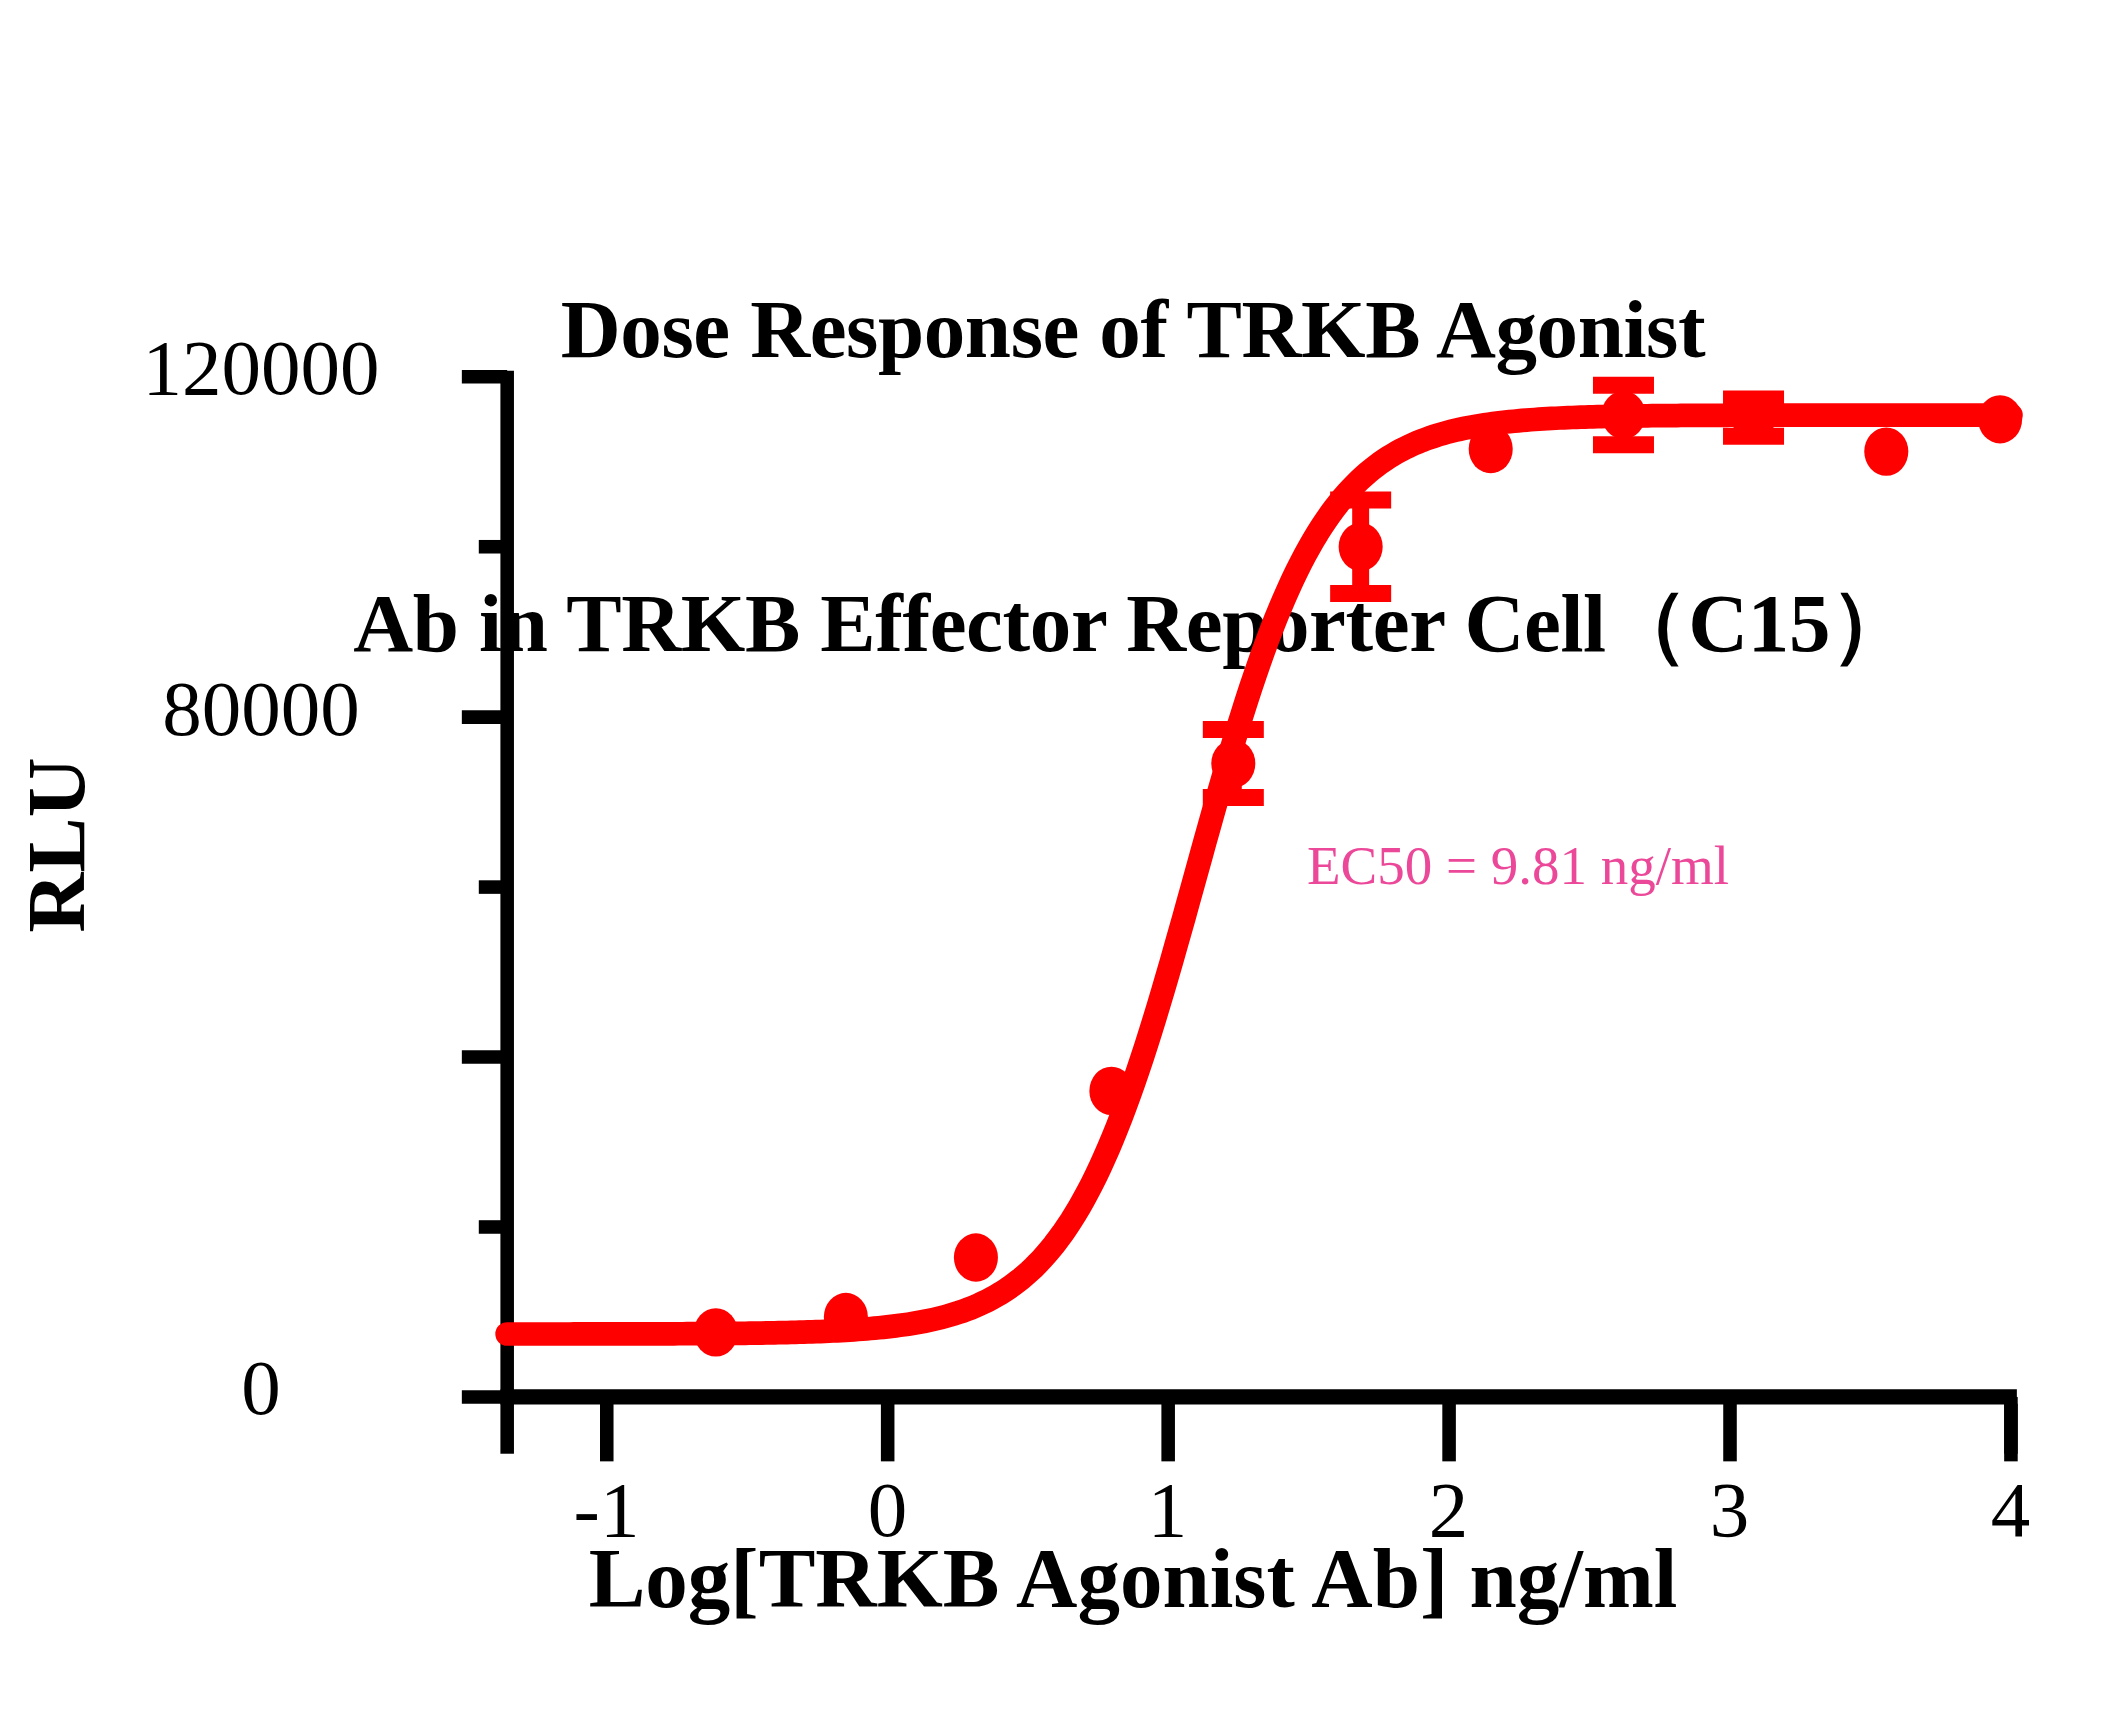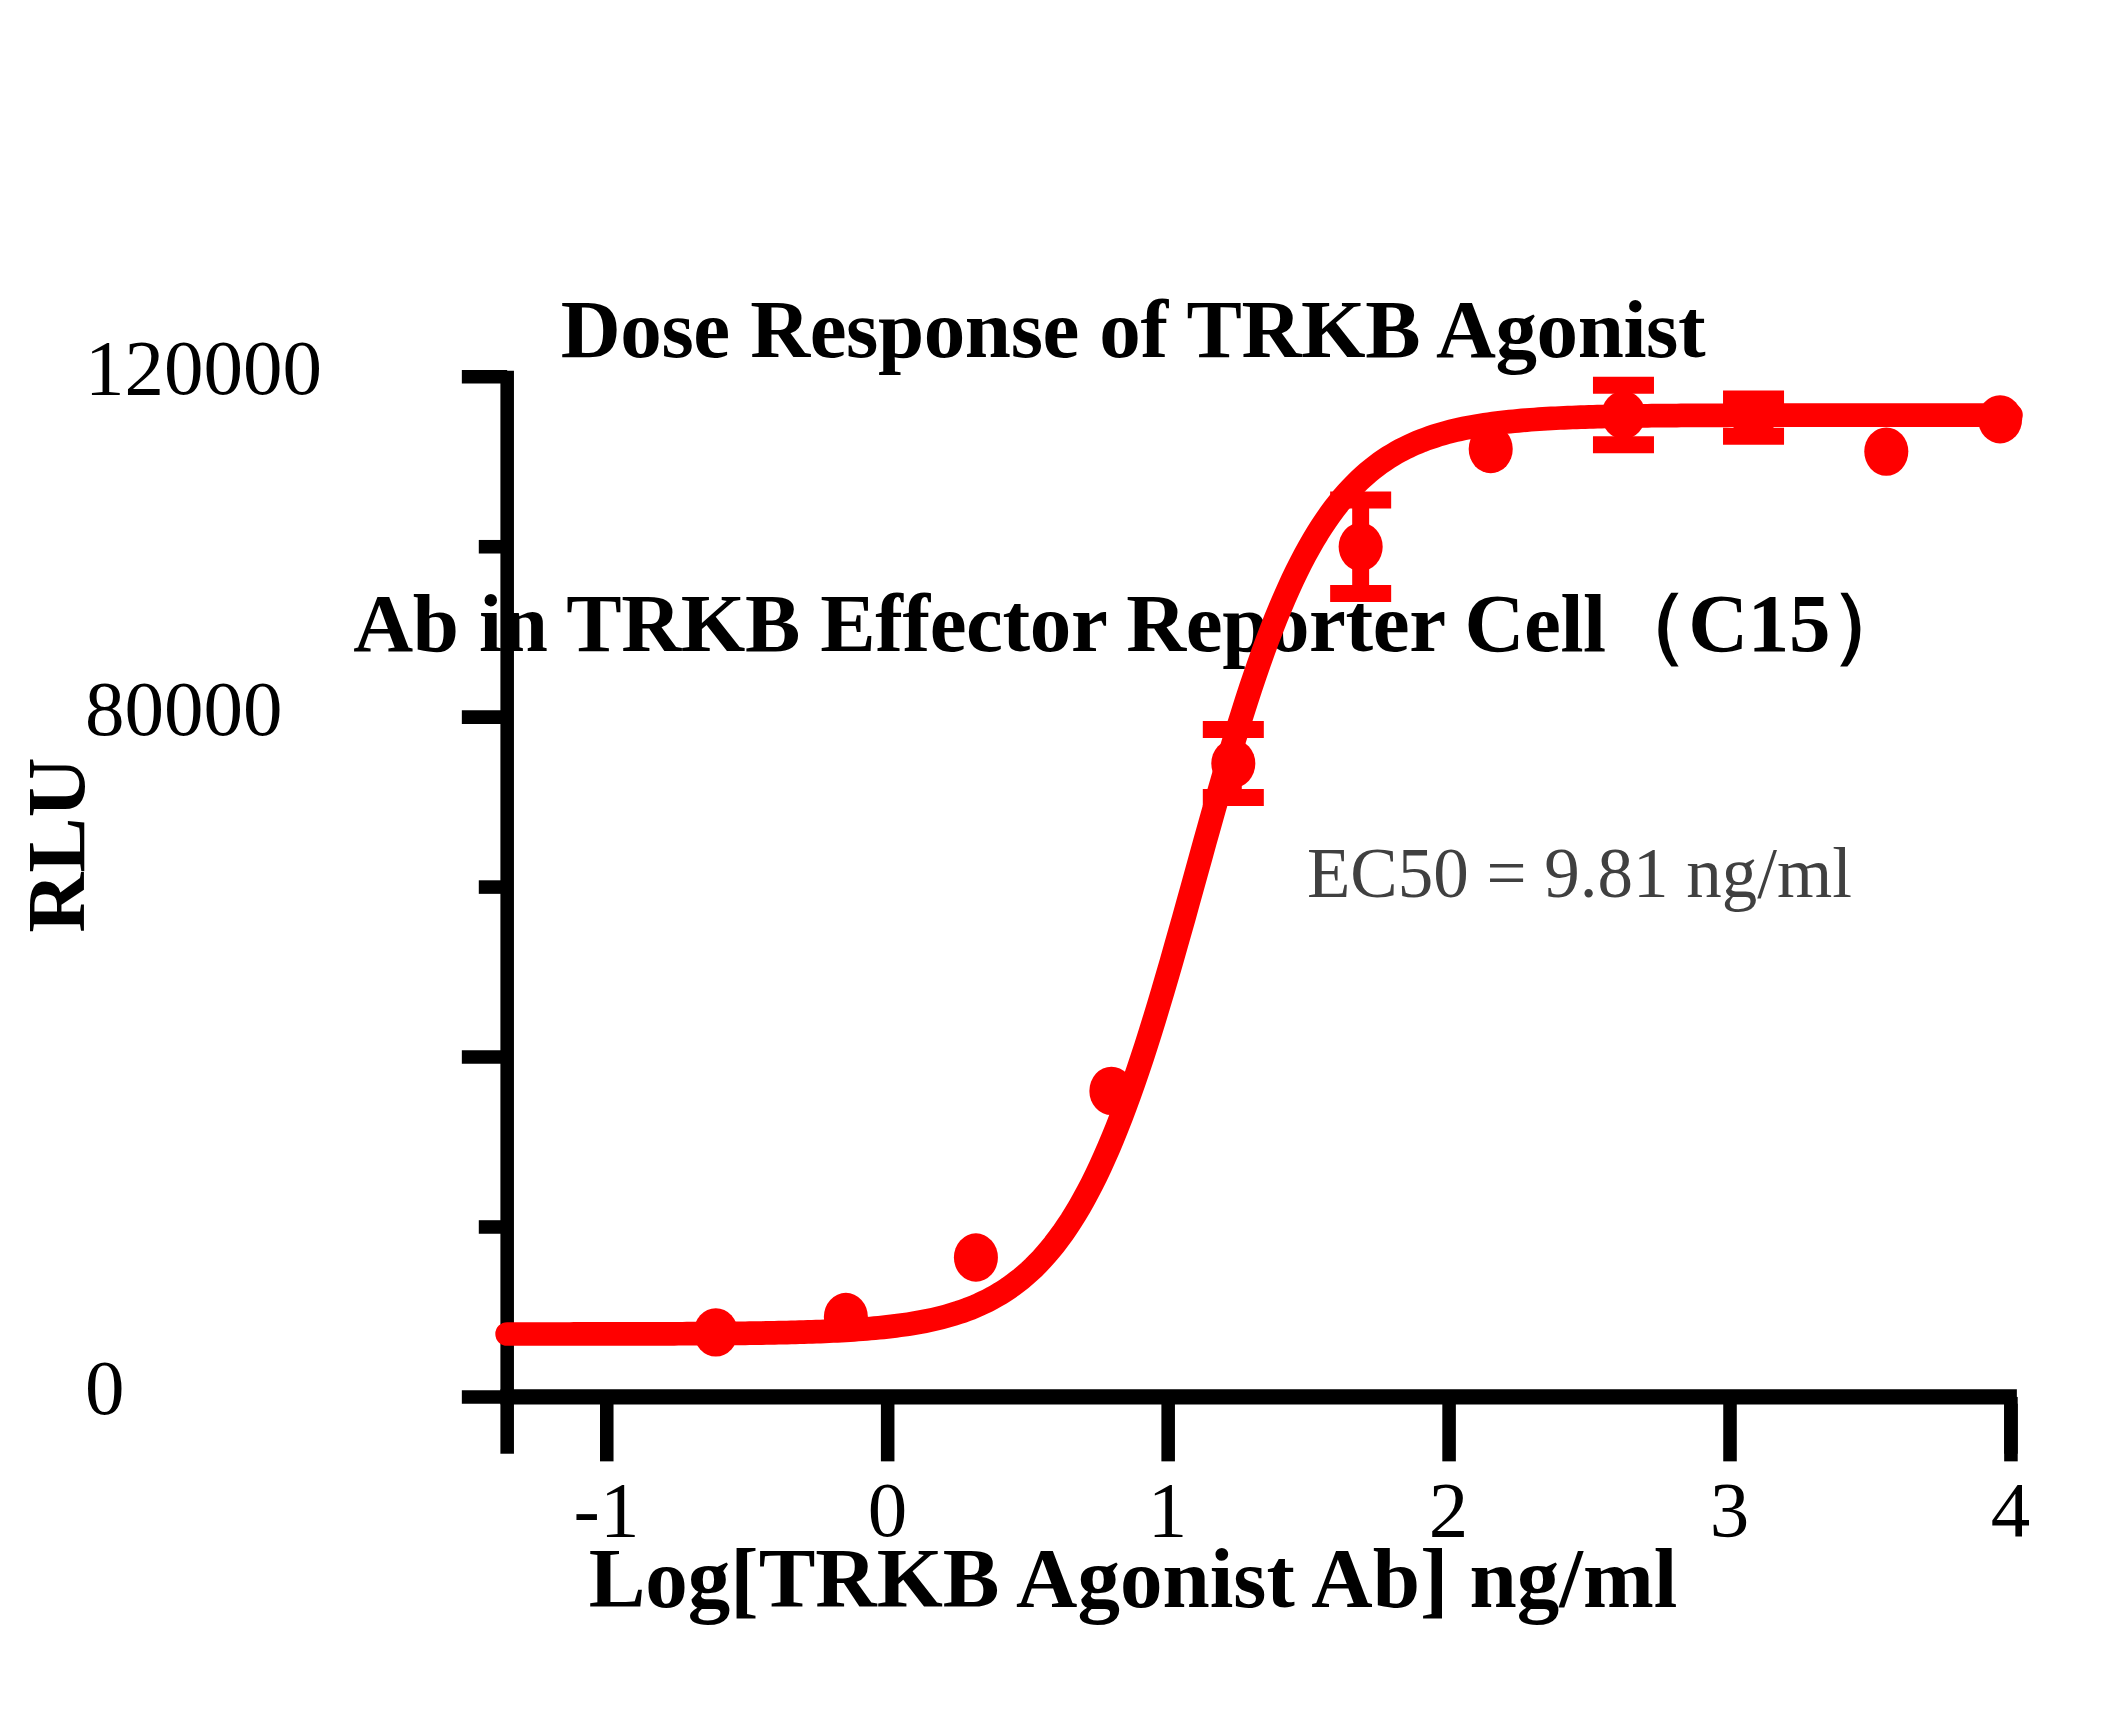--- a/index.html
+++ b/index.html
@@ -36,21 +36,21 @@
   
   #plot-svg {
     position: absolute;
     left: 0; top: 0;
     width: 2266px; height: 1736px;
   }
 
   
   .ytick-label {
     position: absolute;
-    text-align: left;
+    text-align: center;
     font-size: 79px;
     color: #000000;
     white-space: nowrap;
     line-height: 1;
   }
   .xtick-label {
     position: absolute;
     text-align: center;
     font-size: 79px;
     color: #000000;
@@ -80,22 +80,22 @@
     font-weight: bold;
     font-size: 85px;
     color: #000000;
     white-space: nowrap;
   }
 
   
   #ec50-annotation {
     position: absolute;
     left: 1307px; top: 838px;
-    font-size: 71px;
-    color: #404040;
+    font-size: 55px;
+    color: #ec4899;
     white-space: nowrap;
     line-height: 1;
   }
 </style>
 </head>
 <body>
 
 <div id="figure">
 
   <div id="chart-title">

